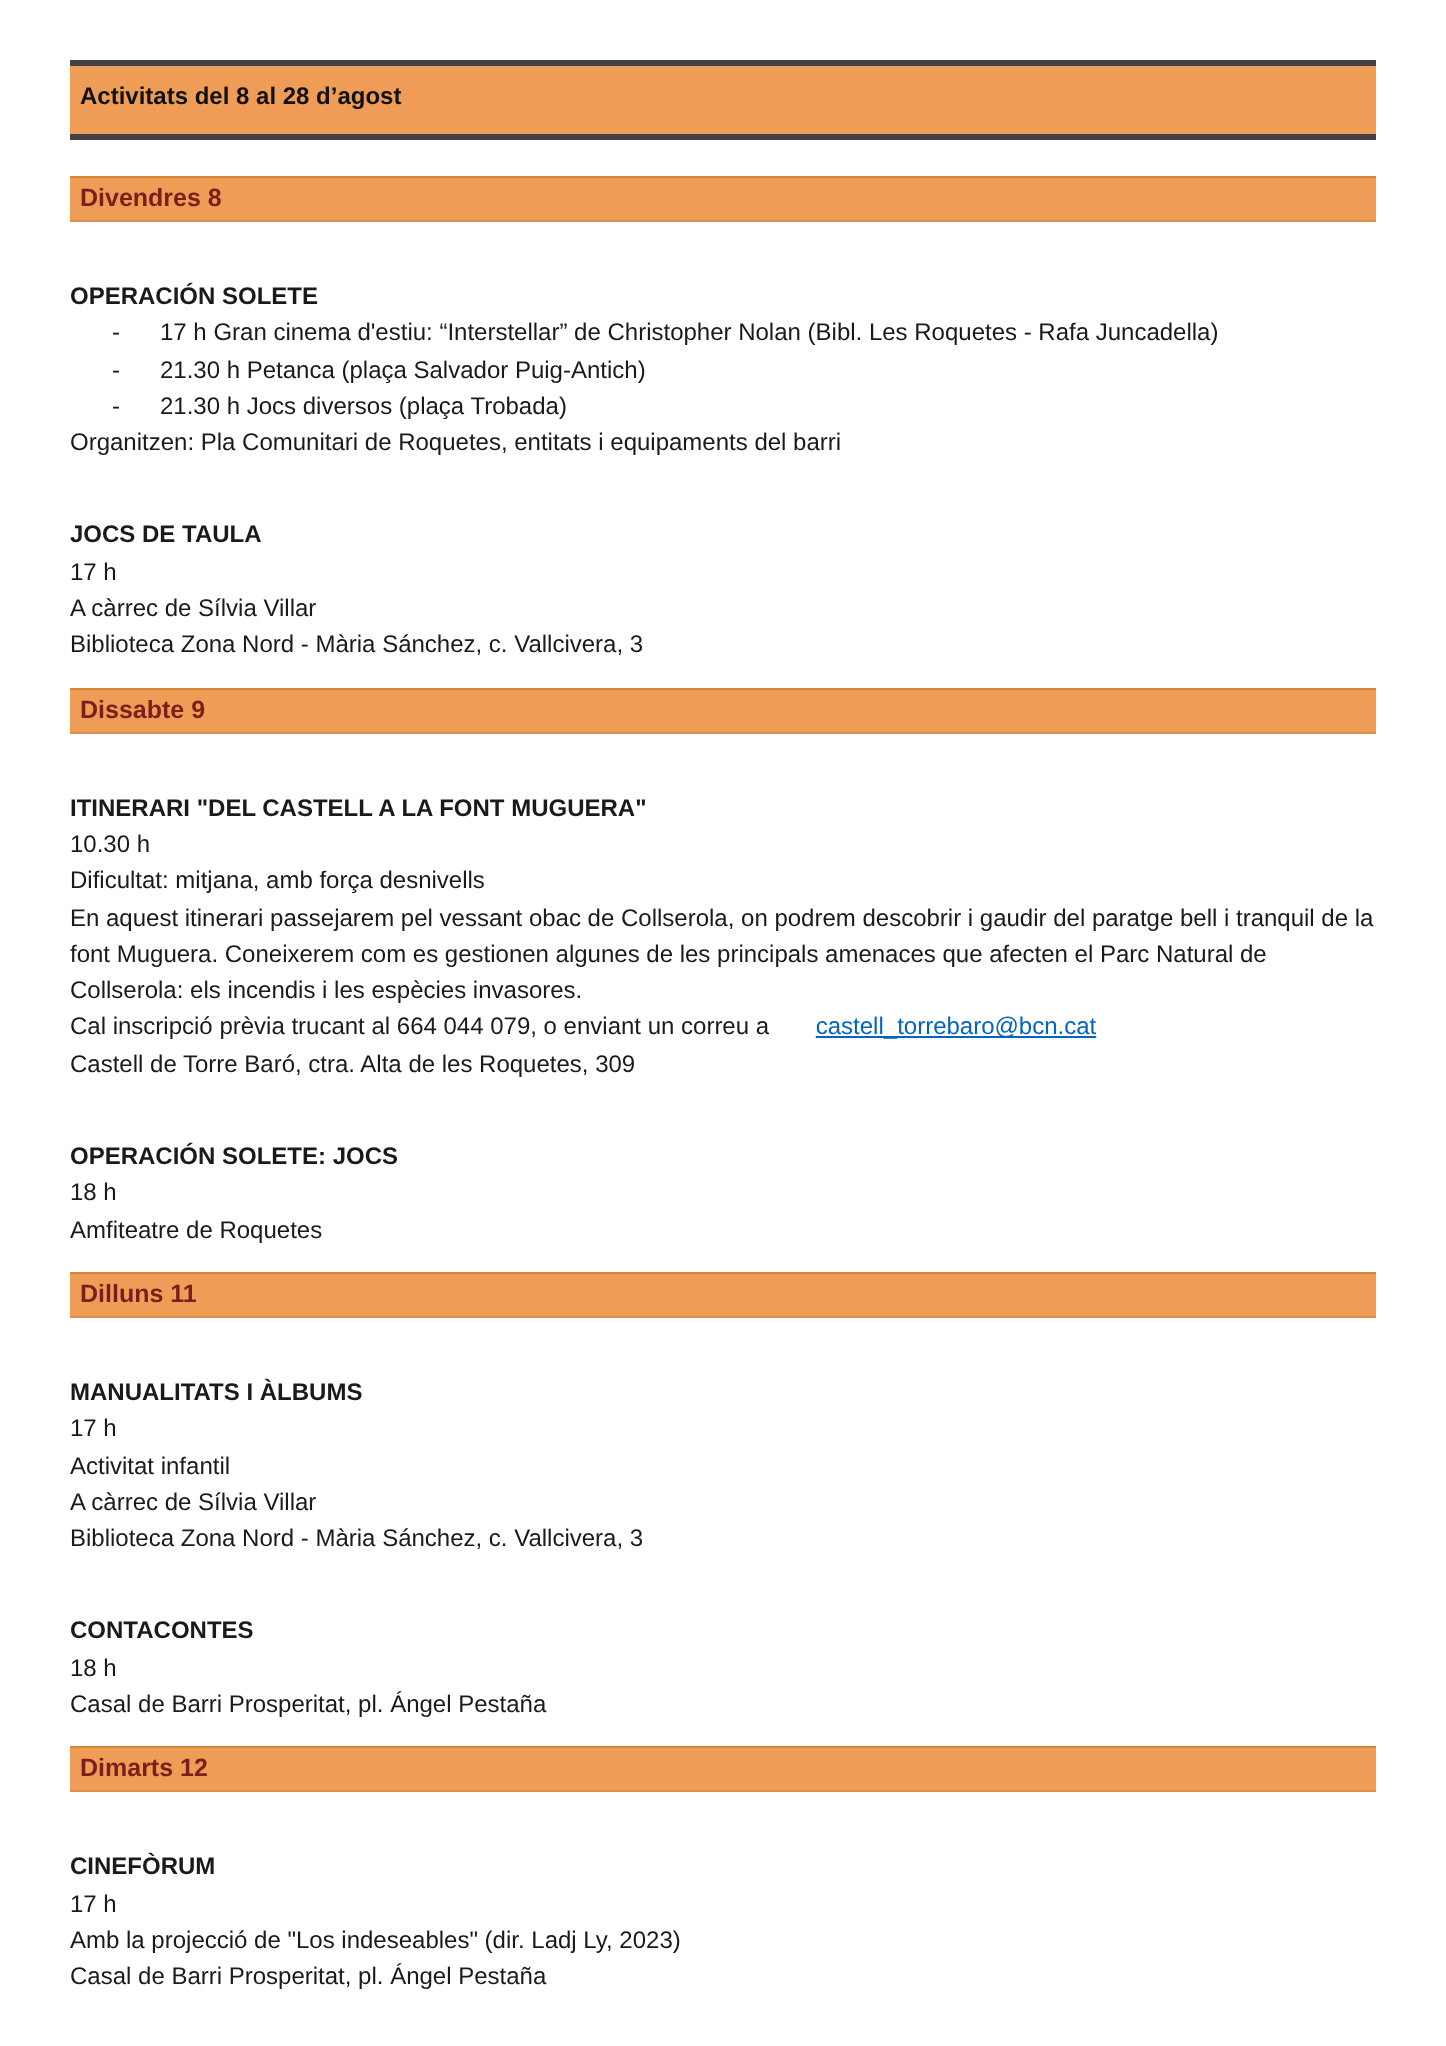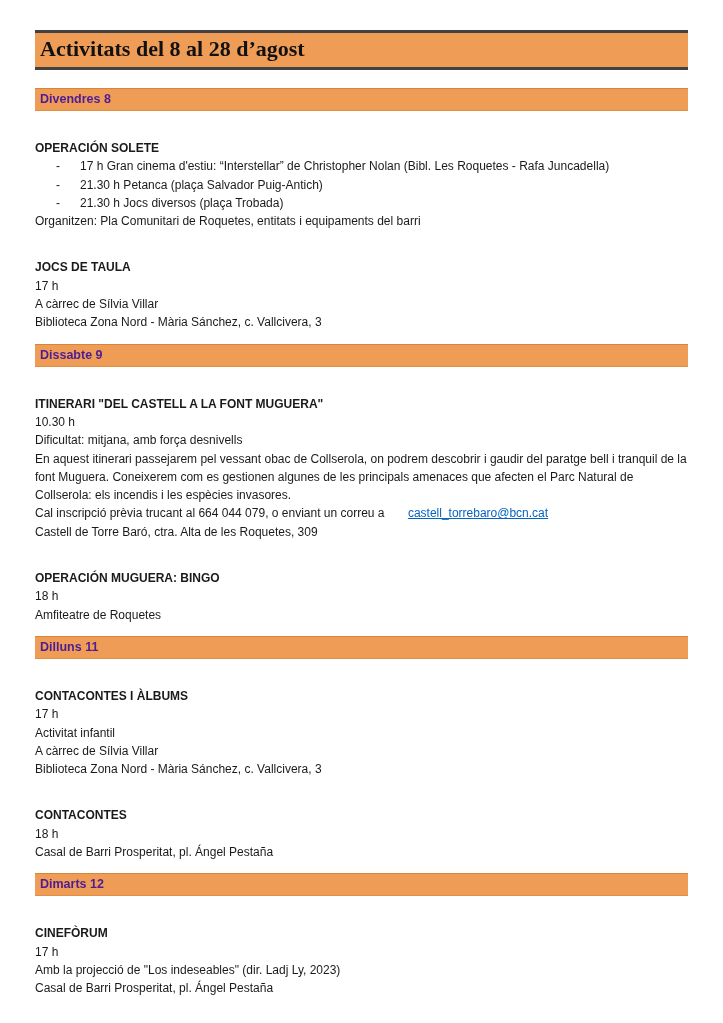--- a/index.html
+++ b/index.html
@@ -25,37 +25,36 @@
   
   .header-box {
     margin-top: 30px;
     margin-bottom: 18px;
     background: var(--accent, #EF9D56);
     border-top: 3px solid var(--header-border, #424242);
     border-bottom: 3px solid var(--header-border, #424242);
     padding: 4px 8px 7px 5px;
   }
   .header-line {
-    font-size: 22px;
+    font-size: 12px;
     line-height: 23px;
     font-weight: bold;
     color: #111;
-    font-family: Liberation Serif, serif;
   }
   
   .day-bar {
     margin-top: 12px;
     background: var(--accent, #EF9D56);
     border-top: 1px solid #d8853a;
     border-bottom: 1px solid #e09046;
     padding: 1px 6px 1px 5px;
     font-size: 12.5px;
     line-height: 19px;
     font-weight: bold;
-    color: #4c1d95;
+    color: #7f1d1d;
   }
   
   .event {
     margin-top: 17px;
     font-size: 12px;
     line-height: 18.3px;
   }
   .event-title {
     font-weight: bold;
     margin-top: 28px;
@@ -113,25 +112,25 @@
           <div class="event-line">A càrrec de Sílvia Villar</div>
           <div class="event-line">Biblioteca Zona Nord - Mària Sánchez, c. Vallcivera, 3</div>
         </div><div class="day-bar">Dissabte 9</div><div class="event">
           <div class="event-title">ITINERARI "DEL CASTELL A LA FONT MUGUERA"</div>
           <div class="event-line">10.30 h</div>
           <div class="event-line">Dificultat: mitjana, amb força desnivells</div>
           <div class="event-line">En aquest itinerari passejarem pel vessant obac de Collserola, on podrem descobrir i gaudir del paratge bell i tranquil de la font Muguera. Coneixerem com es gestionen algunes de les principals amenaces que afecten el Parc Natural de Collserola: els incendis i les espècies invasores.</div>
           <div class="event-line"><span>Cal inscripció prèvia trucant al 664 044 079, o enviant un correu a </span><a class="email-link" href="#">castell_torrebaro@bcn.cat</a></div>
           <div class="event-line">Castell de Torre Baró, ctra. Alta de les Roquetes, 309</div>
         </div><div class="event">
-          <div class="event-title">OPERACIÓN MUGUERA: BINGO</div>
+          <div class="event-title">OPERACIÓN SOLETE: JOCS</div>
           <div class="event-line">18 h</div>
           <div class="event-line">Amfiteatre de Roquetes</div>
         </div><div class="day-bar">Dilluns 11</div><div class="event">
-          <div class="event-title">CONTACONTES I ÀLBUMS</div>
+          <div class="event-title">MANUALITATS I ÀLBUMS</div>
           <div class="event-line">17 h</div>
           <div class="event-line">Activitat infantil</div>
           <div class="event-line">A càrrec de Sílvia Villar</div>
           <div class="event-line">Biblioteca Zona Nord - Mària Sánchez, c. Vallcivera, 3</div>
         </div><div class="event">
           <div class="event-title">CONTACONTES</div>
           <div class="event-line">18 h</div>
           <div class="event-line">Casal de Barri Prosperitat, pl. Ángel Pestaña</div>
         </div><div class="day-bar">Dimarts 12</div><div class="event">
           <div class="event-title">CINEFÒRUM</div>

